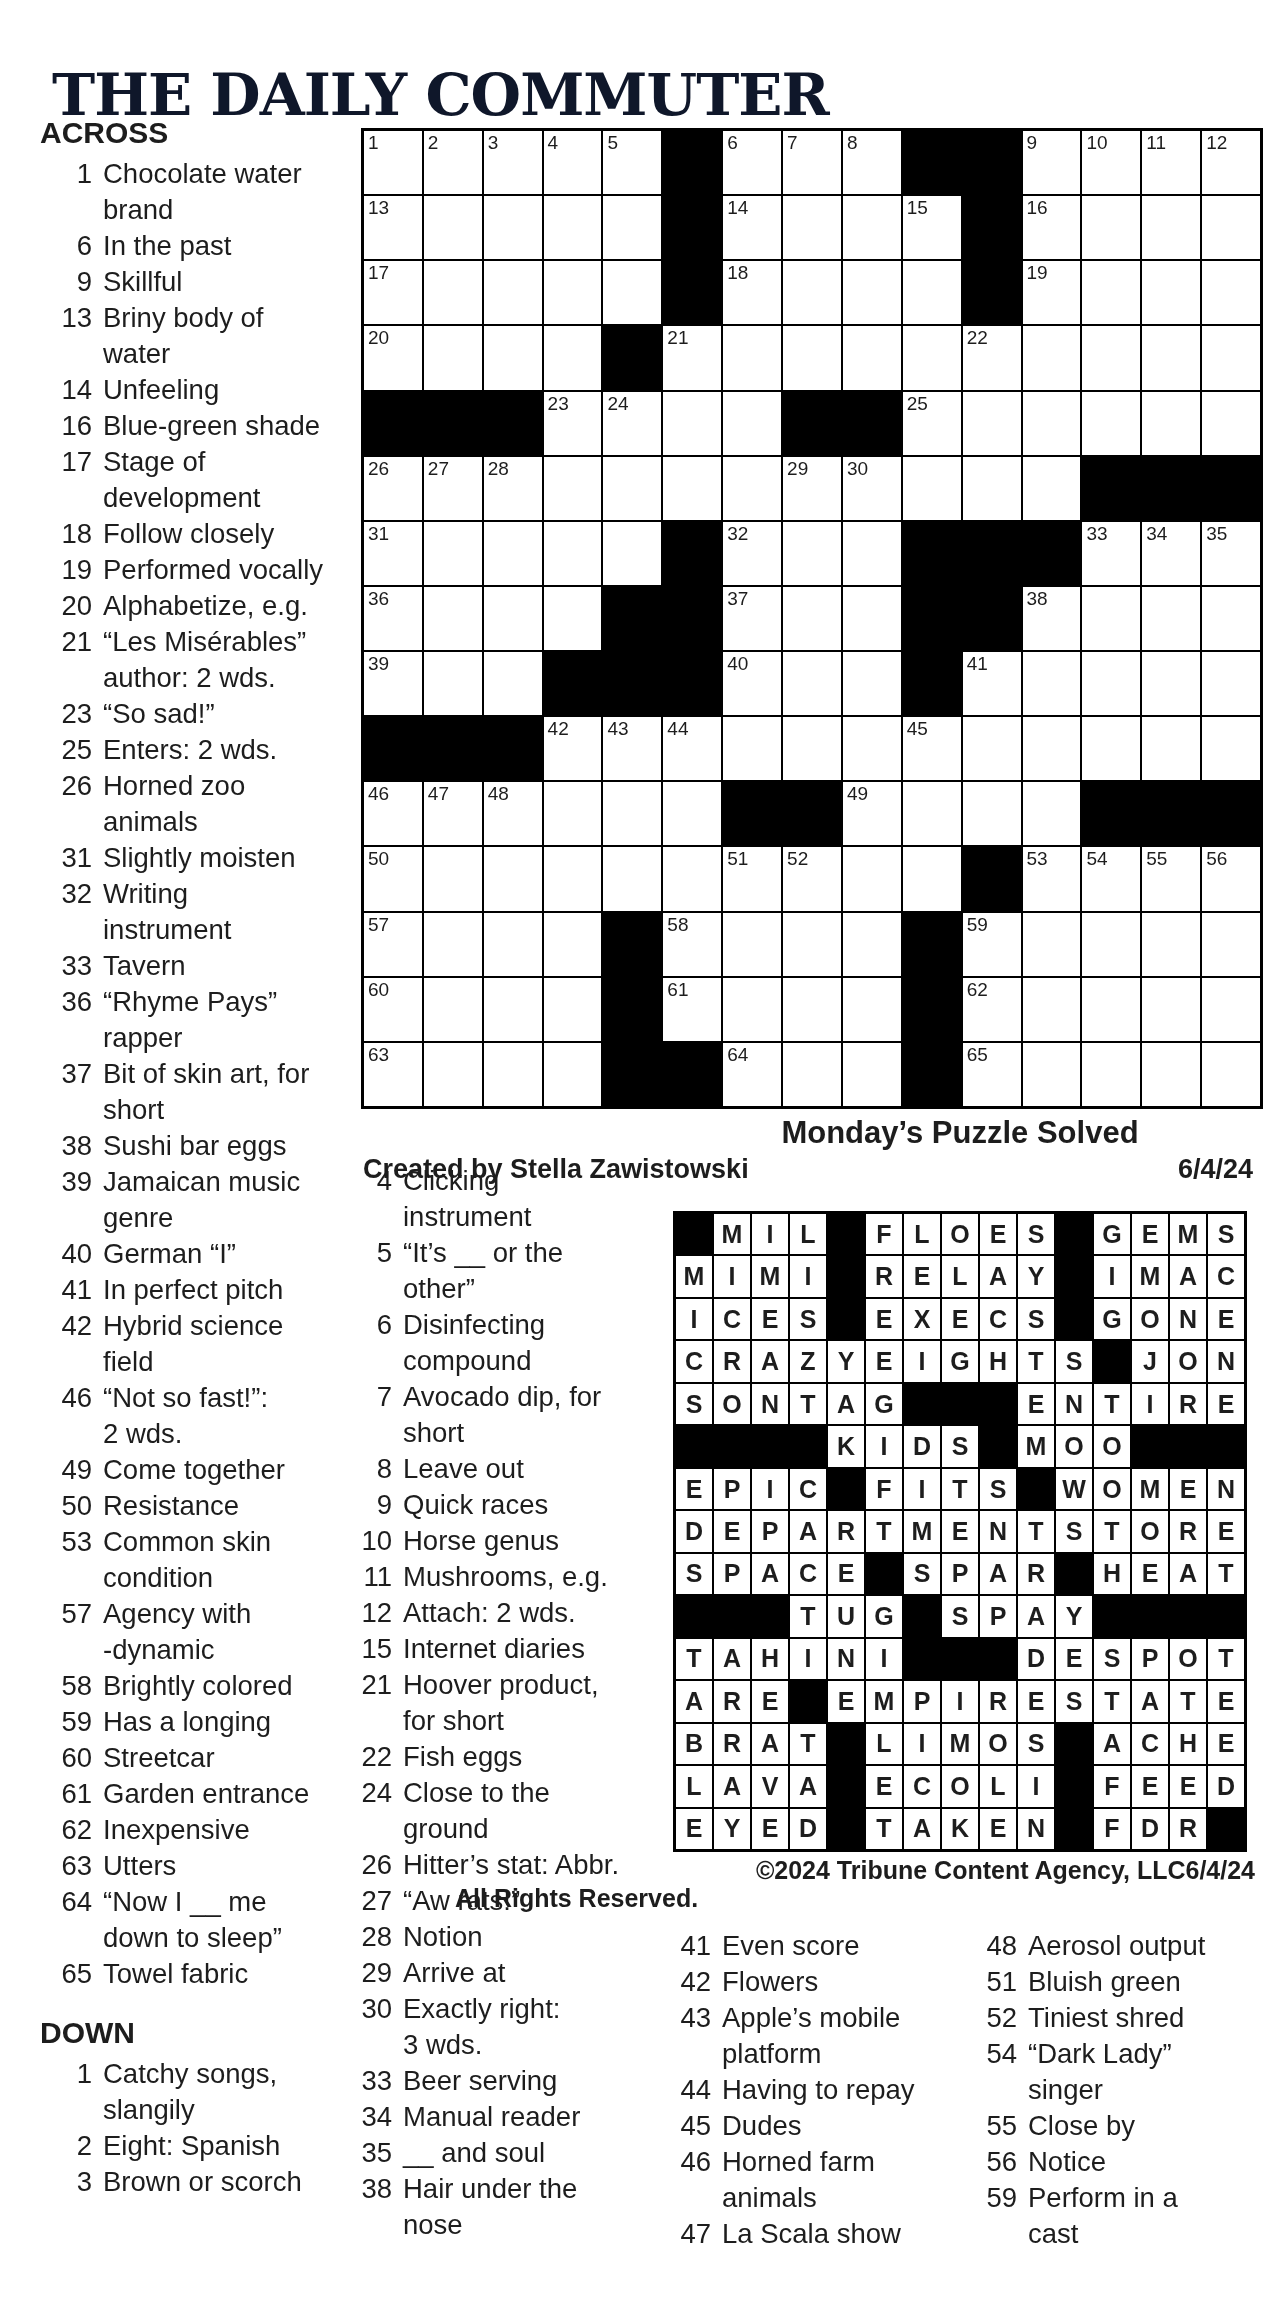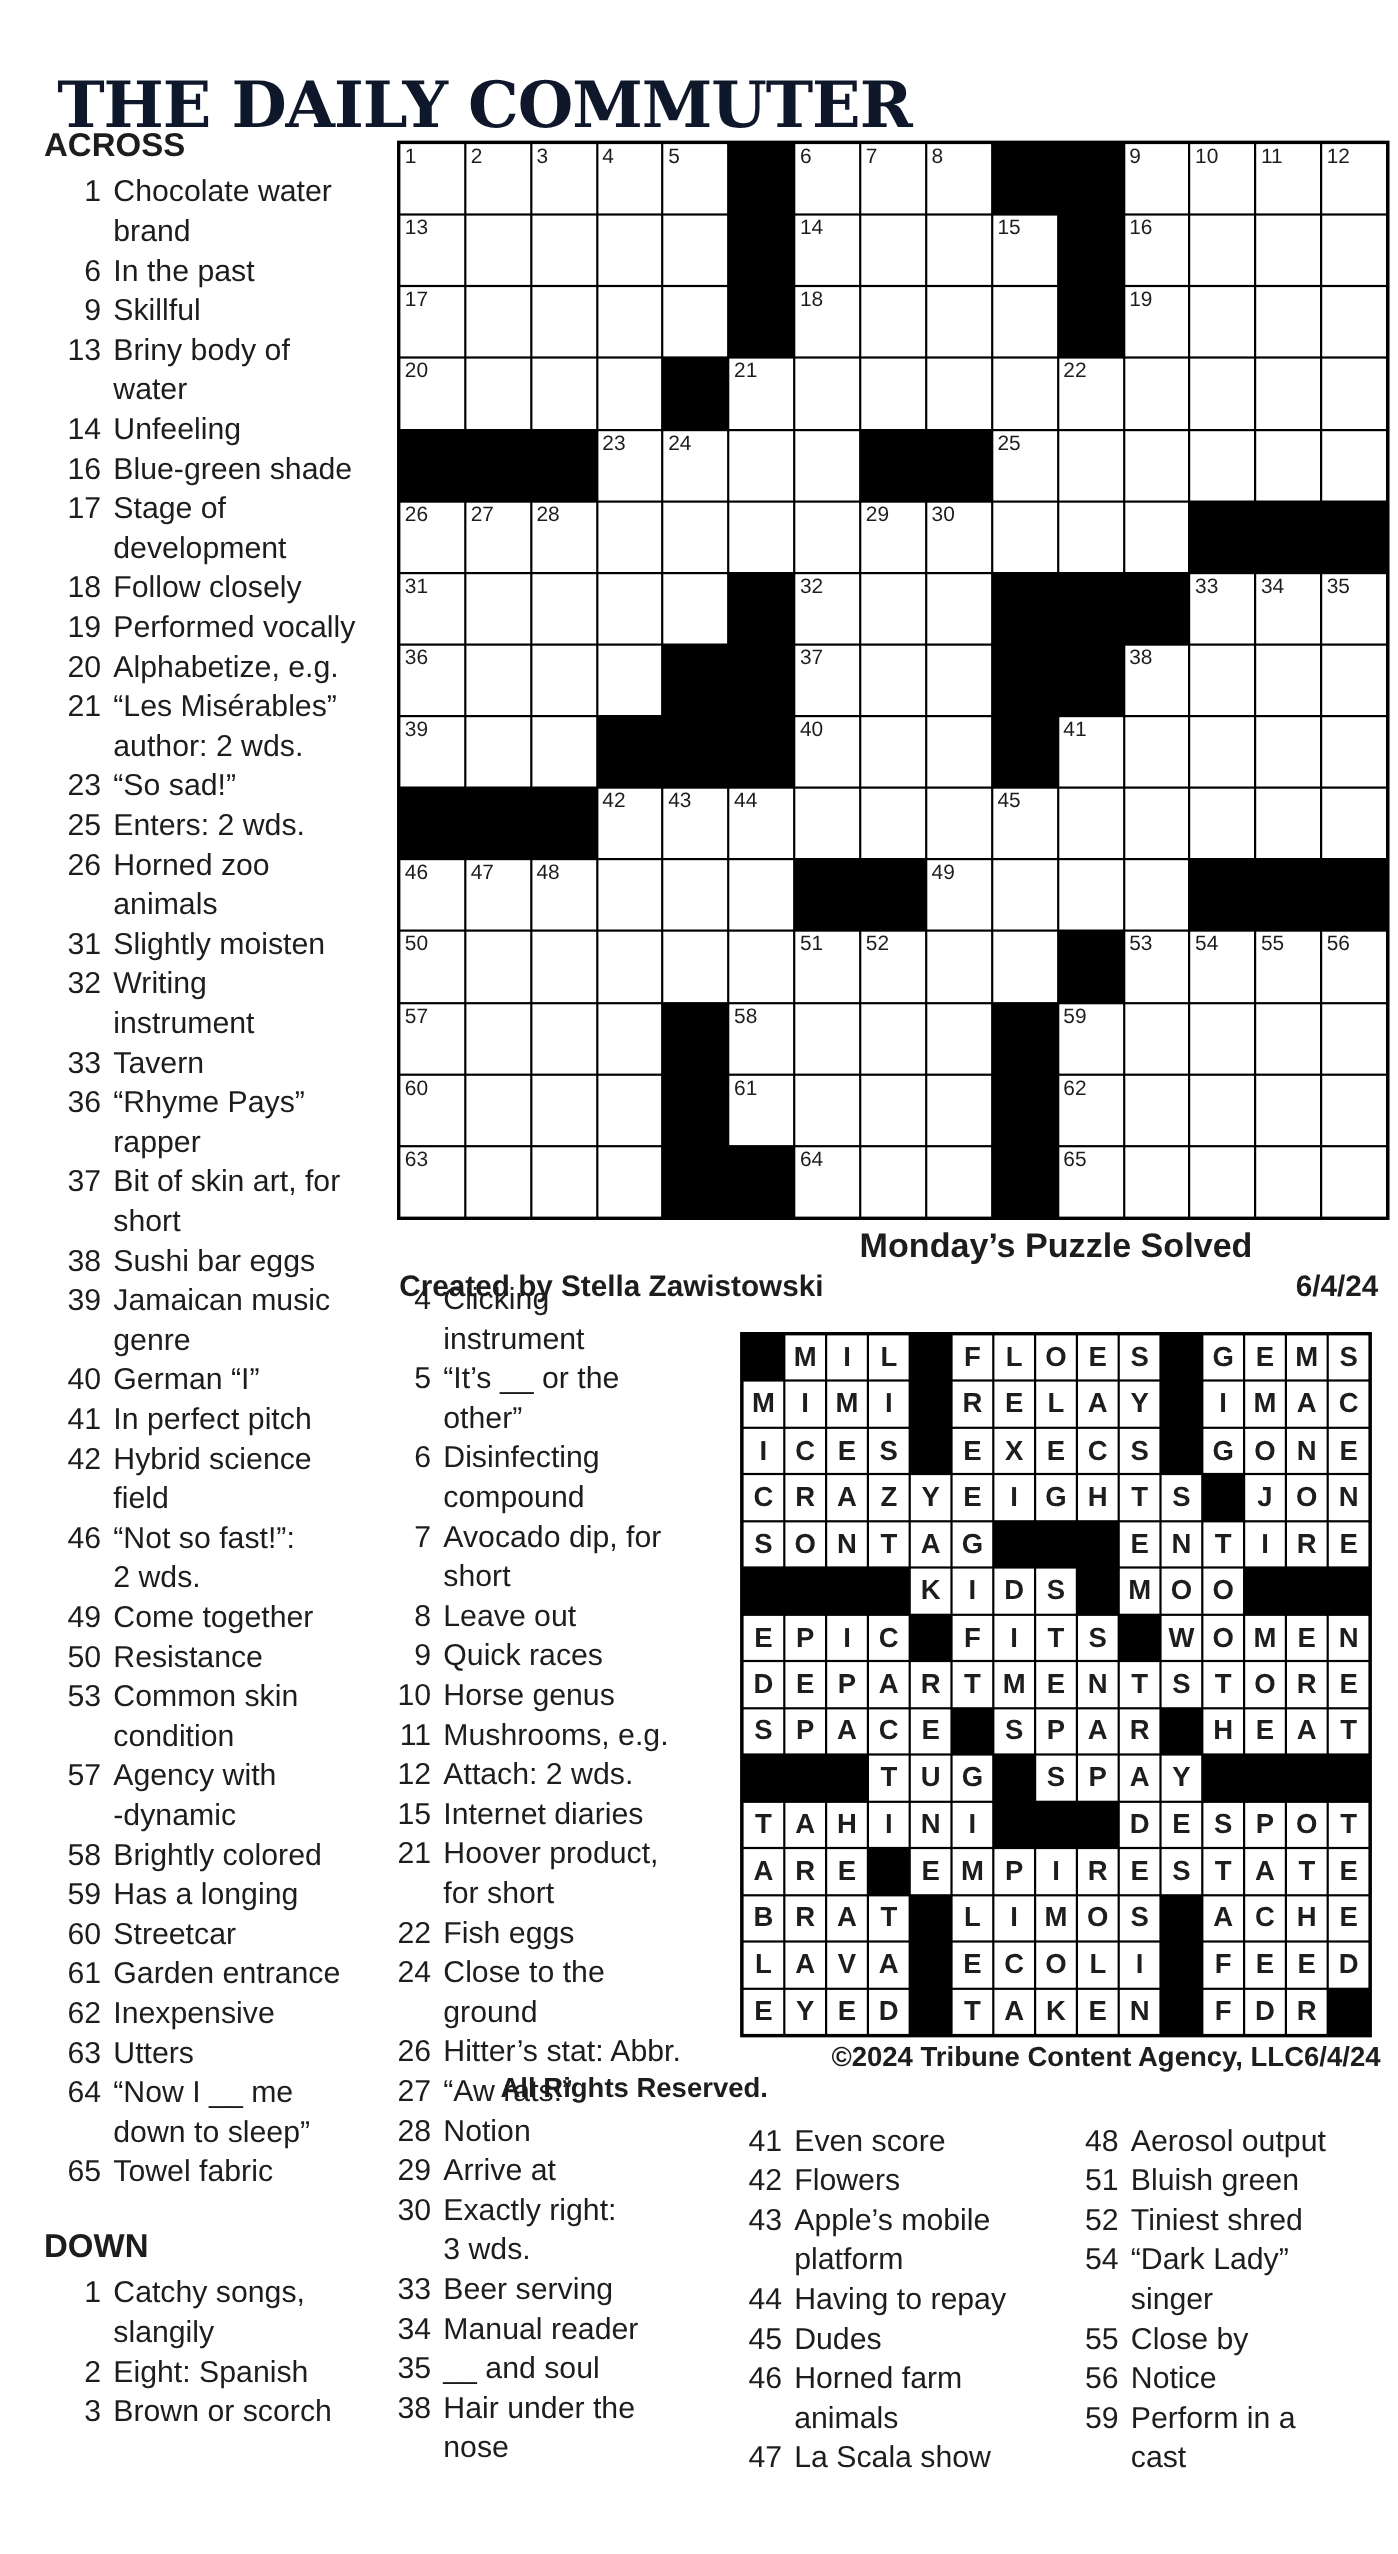--- a/index.html
+++ b/index.html
@@ -7,21 +7,21 @@
         font-family:"Liberation Sans",sans-serif;color:#1d1d1d;}
   .masthead{position:absolute;left:52px;top:22px;font-family:"DejaVu Serif",serif;
         font-weight:bold;font-size:58px;letter-spacing:-1px;white-space:nowrap;}
   
   .clue-col{position:absolute;}
   #across-col{left:40px;top:116px;width:312px;}
   #mid-col{left:330px;top:1163px;width:330px;}
   #bottom-a{left:649px;top:1928px;width:306px;}
   #bottom-b{left:955px;top:1928px;width:312px;}
   .clue-header{font-weight:bold;font-size:30px;line-height:34px;text-align:left;margin-bottom:6px;}
-  .clue-header.down-gap{margin-top:34px;}
+  .clue-header.down-gap{margin-top:24px;}
   .clue{display:flex;font-size:27.5px;line-height:36px;}
   .clue-num{flex:none;width:52px;text-align:right;}
   #mid-col .clue-num, #bottom-a .clue-num, #bottom-b .clue-num{width:62px;}
   .clue-text{margin-left:11px;white-space:pre-line;}
   
   .xgrid{position:absolute;display:grid;background:#000;border:3px solid #000;gap:2px;box-sizing:border-box;}
   #main-grid{left:361px;top:128px;width:902px;height:981px;
         grid-template-rows:repeat(15,1fr);grid-template-columns:repeat(15,1fr);}
   #solved-grid{left:673px;top:1211px;width:574px;height:641px;
         grid-template-rows:repeat(15,1fr);grid-template-columns:repeat(15,1fr);}

